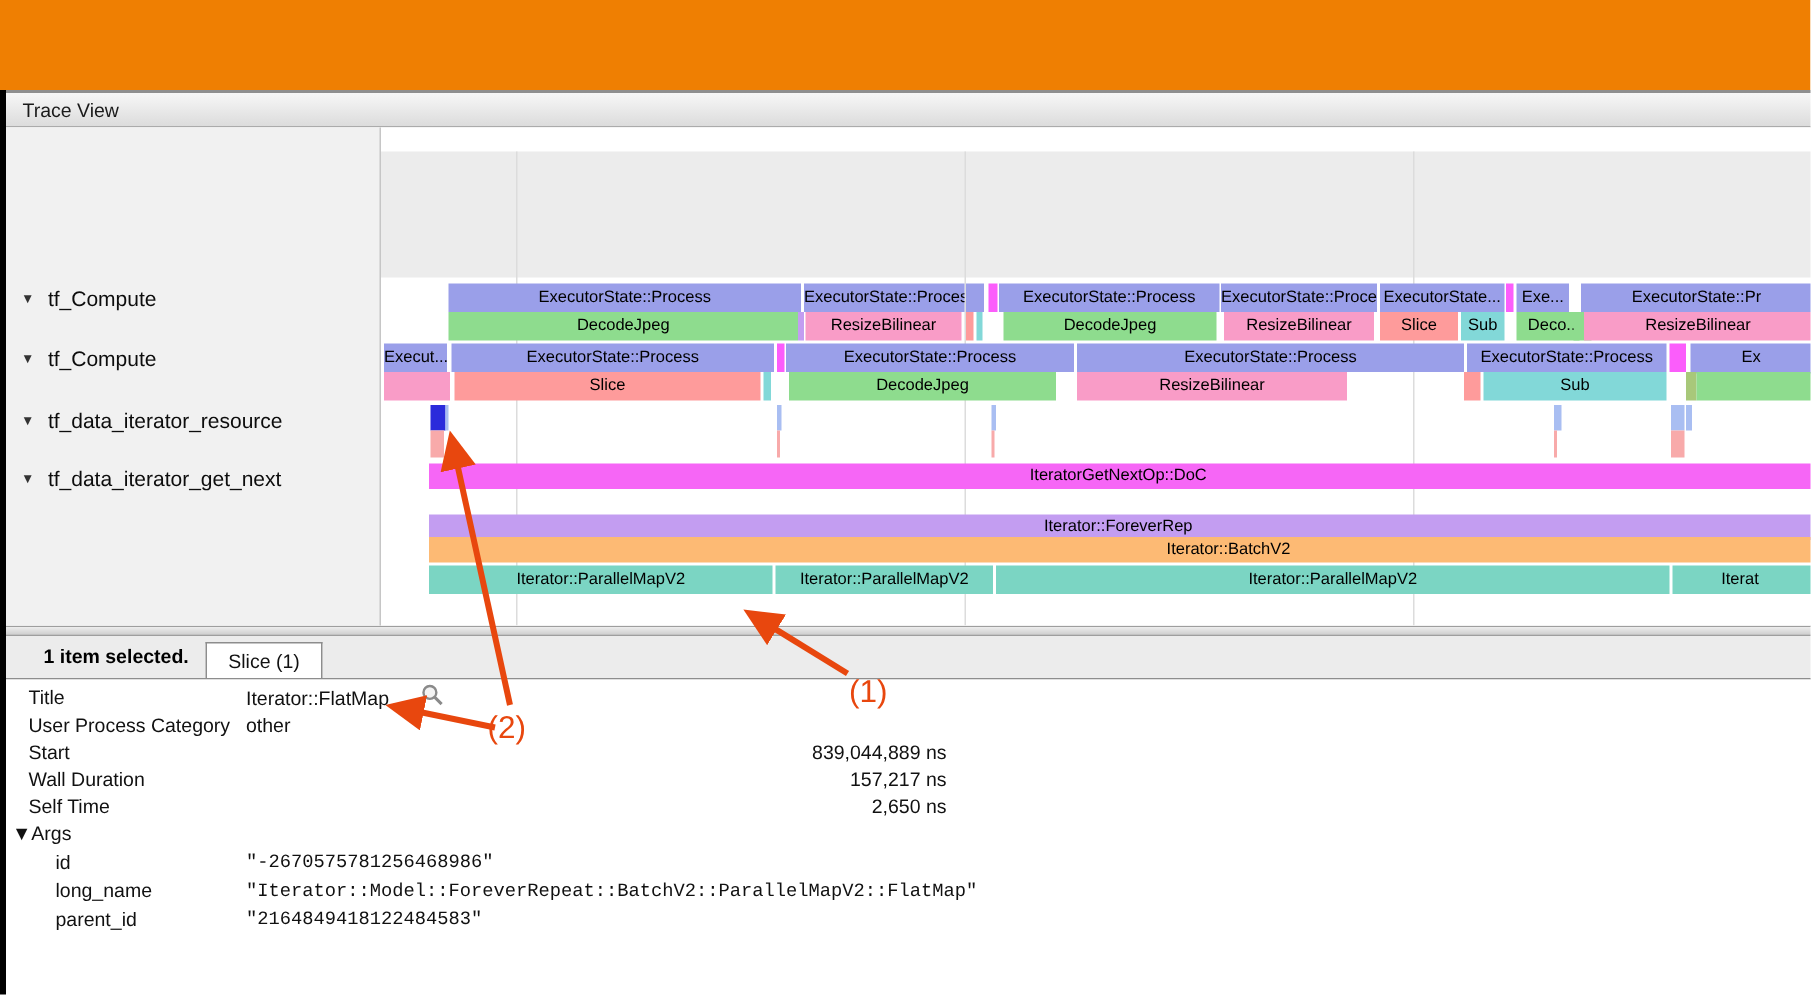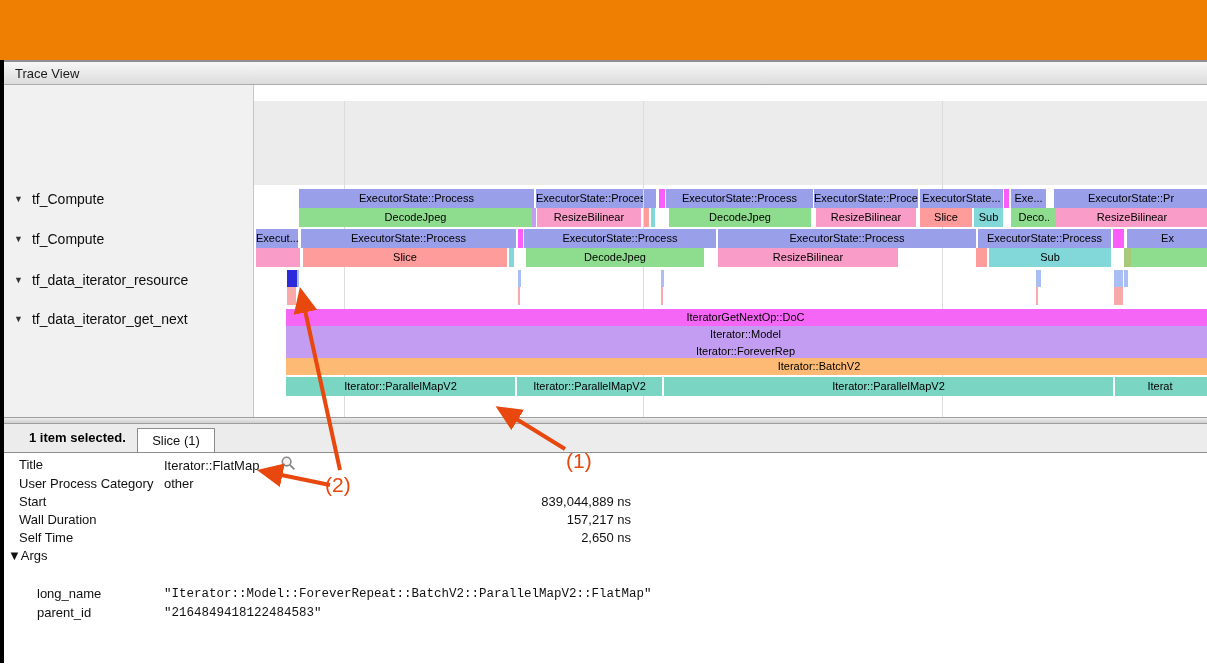--- a/index.html
+++ b/index.html
@@ -125,21 +125,20 @@
         <div class="bar" style="left: 407px; top: 185px; width: 3px; height: 17px; line-height: 17px; background: rgb(169, 190, 242);"></div>
         <div class="bar" style="left: 782px; top: 185px; width: 5px; height: 17px; line-height: 17px; background: rgb(169, 190, 242);"></div>
         <div class="bar" style="left: 860px; top: 185px; width: 9px; height: 17px; line-height: 17px; background: rgb(169, 190, 242);"></div>
         <div class="bar" style="left: 870px; top: 185px; width: 4px; height: 17px; line-height: 17px; background: rgb(169, 190, 242);"></div>
         <div class="bar" style="left: 33px; top: 202px; width: 9px; height: 18px; line-height: 18px; background: rgb(248, 170, 170);"></div>
         <div class="bar" style="left: 264px; top: 202px; width: 2px; height: 18px; line-height: 18px; background: rgb(248, 170, 170);"></div>
         <div class="bar" style="left: 407px; top: 202px; width: 2px; height: 18px; line-height: 18px; background: rgb(248, 170, 170);"></div>
         <div class="bar" style="left: 782px; top: 202px; width: 2px; height: 18px; line-height: 18px; background: rgb(248, 170, 170);"></div>
         <div class="bar" style="left: 860px; top: 202px; width: 9px; height: 18px; line-height: 18px; background: rgb(248, 170, 170);"></div>
         <div class="bar r" style="left: 32px; top: 224px; width: 922px; height: 17px; line-height: 17px; background: rgb(246, 102, 246);">IteratorGetNextOp::DoC</div>
-        <div class="bar r" style="left: 32px; top: 241px; width: 922px; height: 17px; line-height: 17px; background: rgb(195, 157, 241);">Iterator::Model</div>
         <div class="bar r" style="left: 32px; top: 258px; width: 922px; height: 17px; line-height: 17px; background: rgb(195, 157, 241);">Iterator::ForeverRep</div>
         <div class="bar r" style="left: 32px; top: 273px; width: 1069px; height: 17px; line-height: 17px; background: #fdba74;">Iterator::BatchV2</div>
         <div class="bar" style="left: 32px; top: 292px; width: 229px; height: 19px; line-height: 19px; background: rgb(123, 213, 195);">Iterator::ParallelMapV2</div>
         <div class="bar" style="left: 263px; top: 292px; width: 145px; height: 19px; line-height: 19px; background: rgb(123, 213, 195);">Iterator::ParallelMapV2</div>
         <div class="bar" style="left: 410px; top: 292px; width: 449px; height: 19px; line-height: 19px; background: rgb(123, 213, 195);">Iterator::ParallelMapV2</div>
         <div class="bar r" style="left: 861px; top: 292px; width: 93px; height: 19px; line-height: 19px; background: rgb(123, 213, 195);">Iterat</div>
       </div>
   </div>
 
   <div class="splitter"></div>
@@ -172,20 +171,24 @@
       </div>
       <div class="drow" style="top: 58px; left: 0px; right: 0px;">
         <div class="dlabel">Wall Duration</div>
         <div class="dnum">157,217 ns</div>
       </div>
       <div class="drow" style="top: 76px; left: 0px; right: 0px;">
         <div class="dlabel">Self Time</div>
         <div class="dnum">2,650 ns</div>
       </div>
       <div class="args-head" style="top: 94px;">▼Args</div>
+      <div class="drow" style="top: 113px; left: 0px; right: 0px;">
+        <div class="alabel">id</div>
+        <div class="avalue">"-2670575781256468986"</div>
+      </div>
       <div class="drow" style="top: 132px; left: 0px; right: 0px;">
         <div class="alabel">long_name</div>
         <div class="avalue">"Iterator::Model::ForeverRepeat::BatchV2::ParallelMapV2::FlatMap"</div>
       </div>
       <div class="drow" style="top: 151px; left: 0px; right: 0px;">
         <div class="alabel">parent_id</div>
         <div class="avalue">"2164849418122484583"</div>
       </div>
     </div>
 </div>

